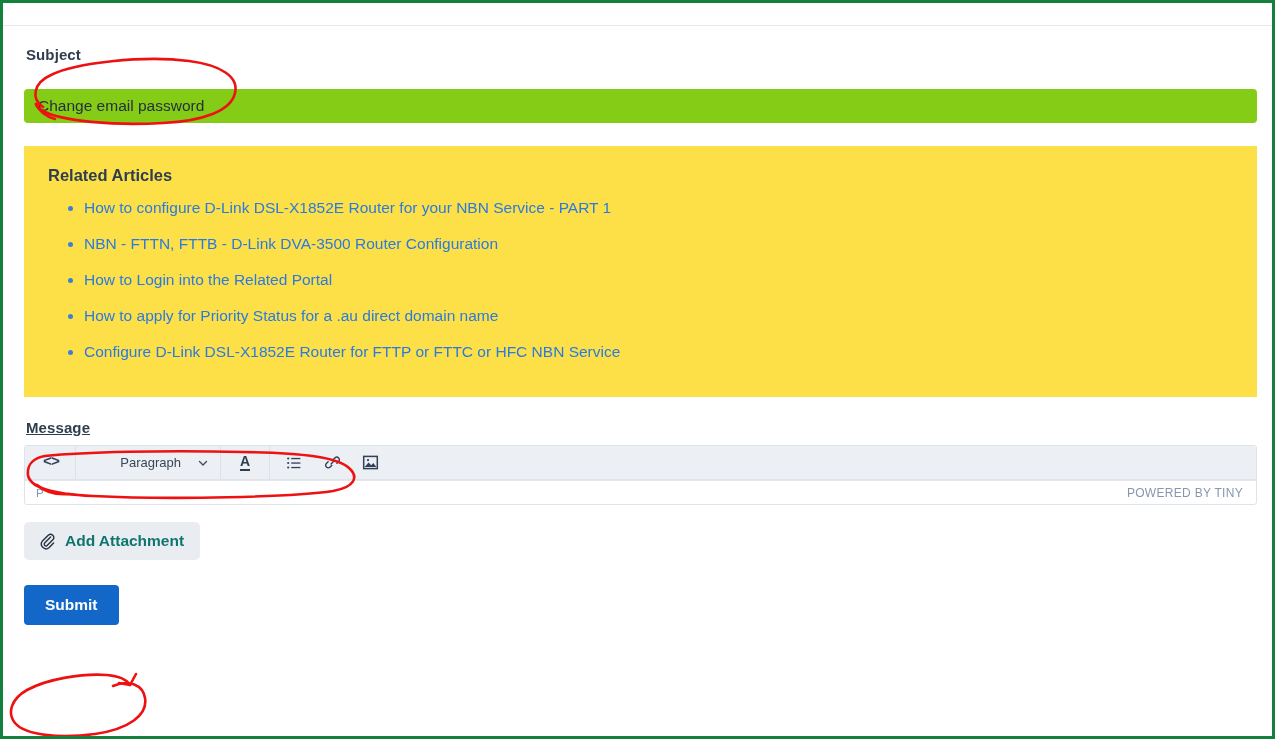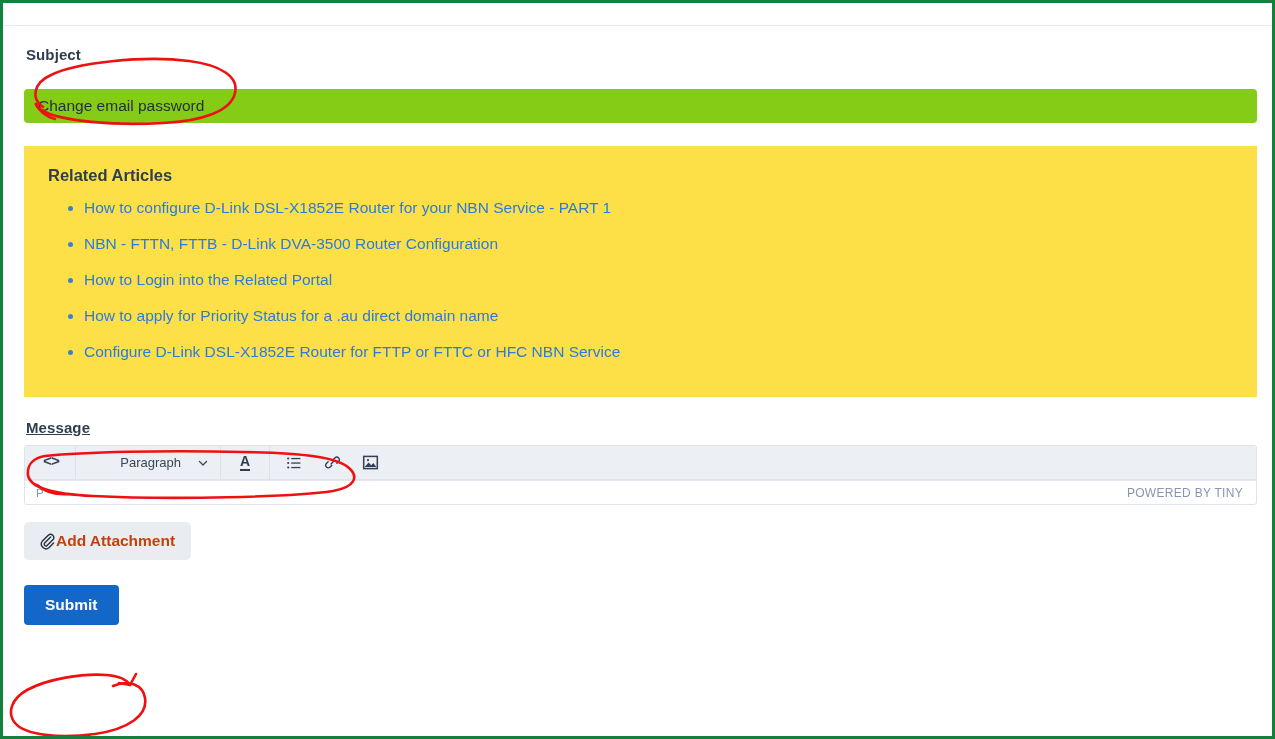--- a/index.html
+++ b/index.html
@@ -173,27 +173,28 @@
   }
   .status-tiny {
     font-size: 12px;
     letter-spacing: 0.3px;
     color: #8796b0;
   }
   .btn-row { margin-top: 17px; }
   .btn-attach {
     display: inline-flex;
     align-items: flex-end;
+    gap: 9px;
     background: #e9edf2;
     border: none;
     border-radius: 5px;
     padding: 10px 16px 10px 14px;
     font-size: 15.5px;
     font-weight: bold;
-    color: #c2410c;
+    color: #0f766e;
     font-family: "Liberation Sans", sans-serif;
     cursor: pointer;
   }
   .btn-submit {
     display: inline-flex;
     align-items: center;
     justify-content: center;
     margin-top: 25px;
     background: #1267c8;
     color: #ffffff;

